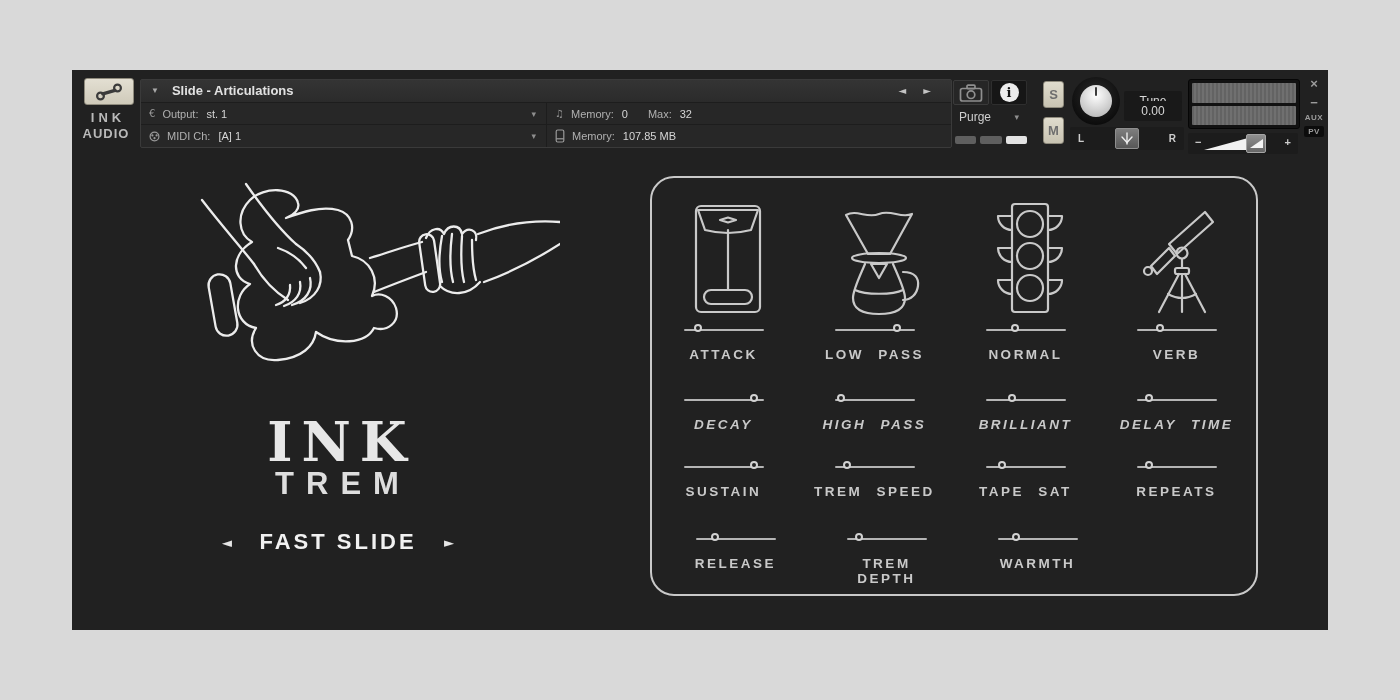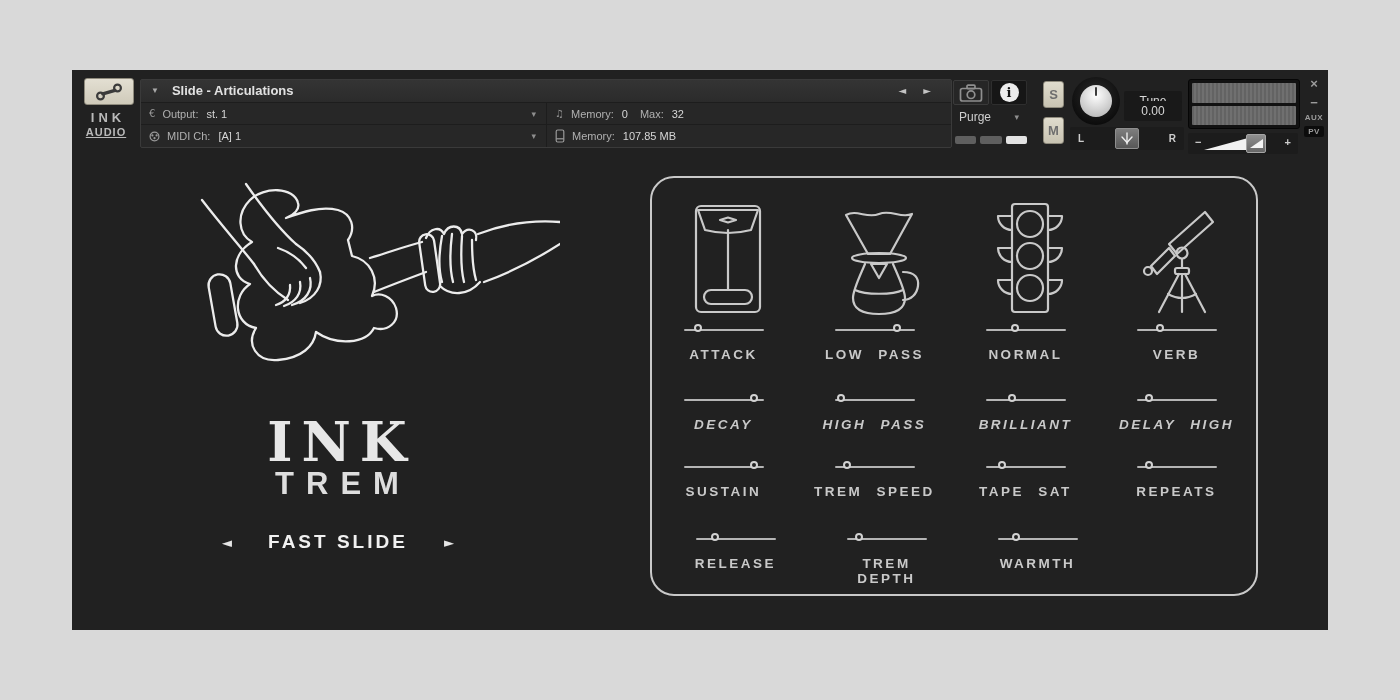--- a/index.html
+++ b/index.html
@@ -8,41 +8,41 @@
 
   .window { position:absolute; left:72px; top:70px; width:1256px; height:560px; background:#212121; }
 
   
   .wrench-btn { position:absolute; left:12px; top:8px; width:50px; height:27px;
     background:linear-gradient(#e3dfd2,#cfcaba); border-radius:3px; border:1px solid #8f8b7d;
     display:flex; align-items:center; justify-content:center; cursor:pointer; }
   .brand { position:absolute; left:0; top:40px; width:68px; text-align:center;
     color:#b9b9b9; font-weight:bold; line-height:1.25; }
   .brand .b1 { font-size:13px; letter-spacing:4px; text-indent:4px; }
-  .brand .b2 { font-size:11px; letter-spacing:1px;text-decoration:underline; }
+  .brand .b2 { font-size:13px; letter-spacing:1px; }
 
   
   .strip { position:absolute; left:68px; top:9px; width:812px; height:69px;
     background:#272727; border:1px solid #3a3a3a; border-radius:2px;
     display:flex; flex-direction:column; }
   .srow { flex:1; display:flex; align-items:center; border-bottom:1px solid #1d1d1d; font-size:11px; }
   .srow:last-child { border-bottom:none; }
   .title-row { background:linear-gradient(#343434,#2b2b2b); padding:0 10px; }
   .collapse { font-size:8px; color:#a9a9a9; cursor:pointer; }
   .title { margin-left:13px; font-size:13px; font-weight:bold; color:#e2e2e2; }
   .nav { margin-left:auto; display:flex; gap:17px; padding-right:10px; }
   .nav span { font-size:10px; color:#c3c3c3; cursor:pointer; font-family:"DejaVu Sans", sans-serif; }
   .cell { height:100%; display:flex; align-items:center; padding:0 8px; }
   .cell.left { width:406px; border-right:1px solid #1d1d1d; }
   .cell.right { flex:1; }
   .micon { color:#9a9a9a; font-size:10px; margin-right:7px; font-family:"DejaVu Sans", sans-serif; display:flex; align-items:center; }
   .lbl { color:#b0b0b0; margin-right:8px; }
   .val { color:#d6d6d6; }
   .dd { margin-left:auto; color:#8f8f8f; font-size:9px; padding-right:2px; font-family:"DejaVu Sans", sans-serif; cursor:pointer; }
-  .maxlbl { margin-left:12px; }
+  .maxlbl { margin-left:20px; }
 
   
   .cam-btn { position:absolute; left:881px; top:10px; width:36px; height:25px; background:#262626;
     border:1px solid #3a3a3a; border-radius:2px; display:flex; align-items:center; justify-content:center; cursor:pointer; }
   .info-btn { position:absolute; left:919px; top:10px; width:36px; height:25px; background:#161616;
     border:1px solid #2e2e2e; border-radius:2px; display:flex; align-items:center; justify-content:center; cursor:pointer; }
   .info-circle { width:19px; height:19px; border-radius:50%; background:#ededed; color:#131313;
     font-family:"DejaVu Serif", serif; font-weight:bold; font-size:13px; display:flex; align-items:center; justify-content:center; }
   .purge { position:absolute; left:881px; top:36px; width:74px; height:21px; display:flex; align-items:center;
     justify-content:space-between; padding:0 8px 0 6px; cursor:pointer;gap:12px; }
@@ -102,21 +102,21 @@
   
   .illus { position:absolute; left:78px; top:112px; }
   .logo1 { position:absolute; left:115px; top:340px; width:300px; text-align:center;
     font-family:"DejaVu Serif", serif; font-weight:bold; font-size:54px; letter-spacing:9px; text-indent:9px;
     color:#e7e7e7; }
   .logo2 { position:absolute; left:115px; top:396px; width:300px; text-align:center;
     font-weight:bold; font-size:31px; letter-spacing:12px; text-indent:12px; color:#dedede; }
   .artic { position:absolute; left:150px; top:459px; width:232px; height:26px;
     display:flex; align-items:center; justify-content:space-between; }
   .artic .arr { color:#e6e6e6; font-size:13px; font-family:"DejaVu Sans", sans-serif; cursor:pointer; }
-  .artic .aname { color:#f1f1f1; font-size:19px; font-weight:bold; letter-spacing:3px; cursor:pointer; }
+  .artic .aname { color:#f1f1f1; font-size:22px; font-weight:bold; letter-spacing:3px; cursor:pointer; }
 
   
   .panel { position:absolute; left:578px; top:106px; width:608px; height:420px;
     border:2px solid #c9c9c9; border-radius:24px; display:grid; grid-template-columns:repeat(4,1fr); }
   .pcol { position:relative; }
   .cicon { display:block; margin:20px auto 0; }
   .sgroup { position:absolute; left:0; right:8px; }
   .sg1 { top:146px; } .sg2 { top:216px;font-style:italic; } .sg3 { top:283px; } .sg4 { top:355px;padding-left:24px; }
   .sl { position:relative; width:80px; height:12px; margin:0 auto; cursor:pointer; }
   .sl::before { content:""; position:absolute; left:0; right:0; top:5px; height:2px; background:#b5b5b5; border-radius:1px; }
@@ -434,21 +434,21 @@
       <div class="sgroup sg1">
         <div class="sl">
           <span class="knob-dot" style="left: 29%;"></span>
         </div>
         <div class="slabel">VERB</div>
       </div>
       <div class="sgroup sg2">
         <div class="sl">
           <span class="knob-dot" style="left: 16%;"></span>
         </div>
-        <div class="slabel">DELAY HIGH</div>
+        <div class="slabel">DELAY TIME</div>
       </div>
       <div class="sgroup sg3">
         <div class="sl">
           <span class="knob-dot" style="left: 16%;"></span>
         </div>
         <div class="slabel">REPEATS</div>
       </div>
     </div>
 
   </div>

